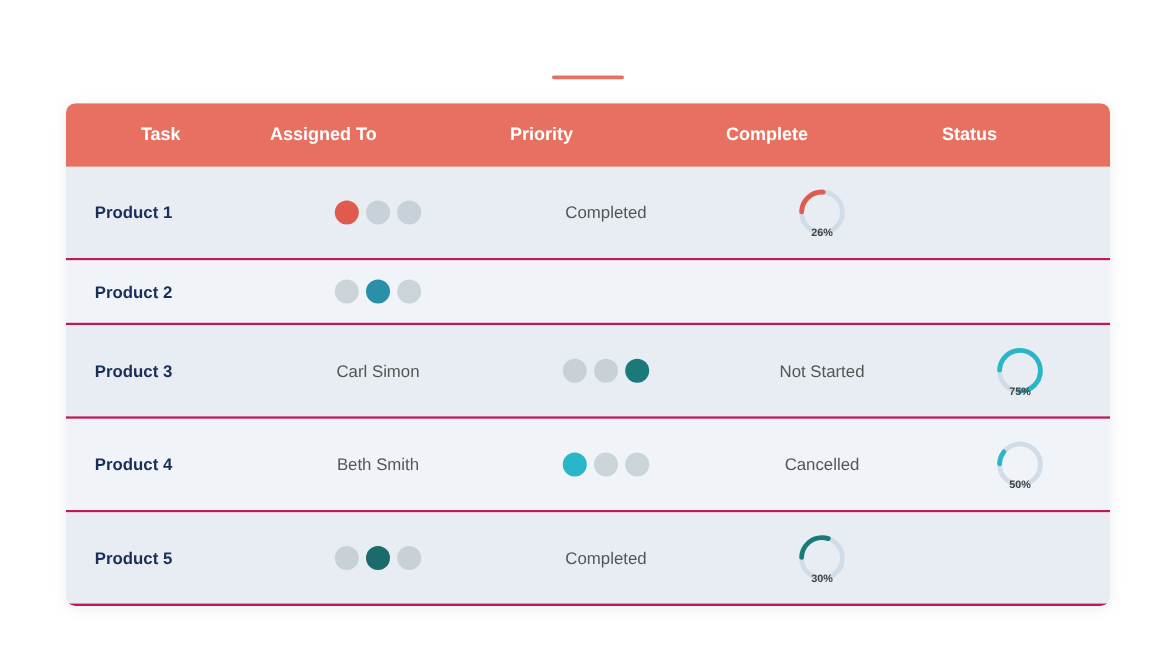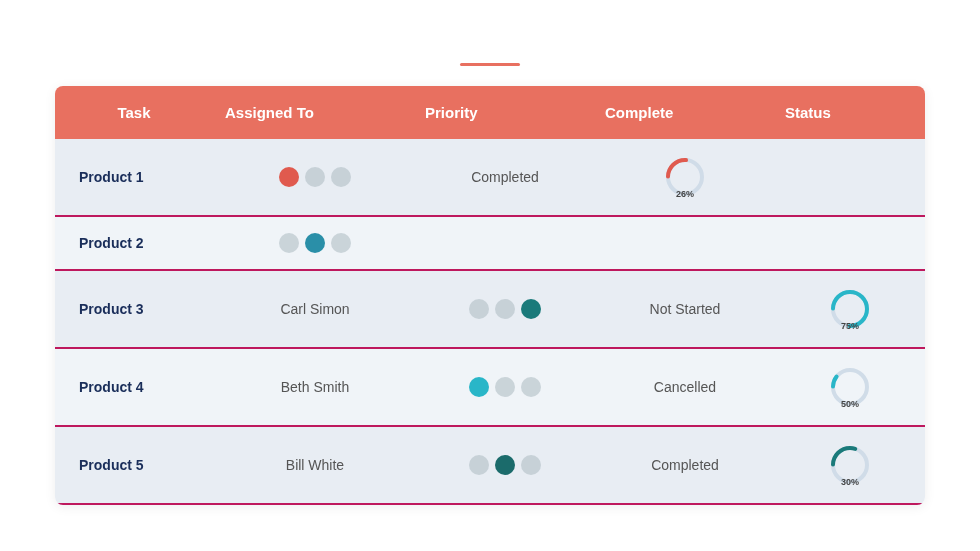--- a/index.html
+++ b/index.html
@@ -197,21 +197,20 @@
       <svg class="donut-svg" viewBox="0 0 44 44">
         <circle cx="22" cy="22" r="17" fill="none" stroke="#d0dce8" stroke-width="4"></circle>
         <circle cx="22" cy="22" r="17" fill="none" stroke="#29b6c8" stroke-width="4" stroke-dasharray="10.681415022205298 96.13273519984767" stroke-dashoffset="26.703537555513243" stroke-linecap="round" transform="rotate(-90 22 22)"></circle>
       </svg>
       <span class="donut-label">50%</span>
     </div>
   </div>
   </div>
       <div class="table-row">
     <div class="td">Product 5</div>
-    <div class="td">Bill White</div>
     <div class="td">
       <div class="dots-container">
             <span class="dot dot-inactive"></span>
             <span class="dot dot-dark-teal"></span>
             <span class="dot dot-inactive"></span>
           </div>
     </div>
     <div class="td">Completed</div>
     <div class="td">
     <div class="donut-wrap">

